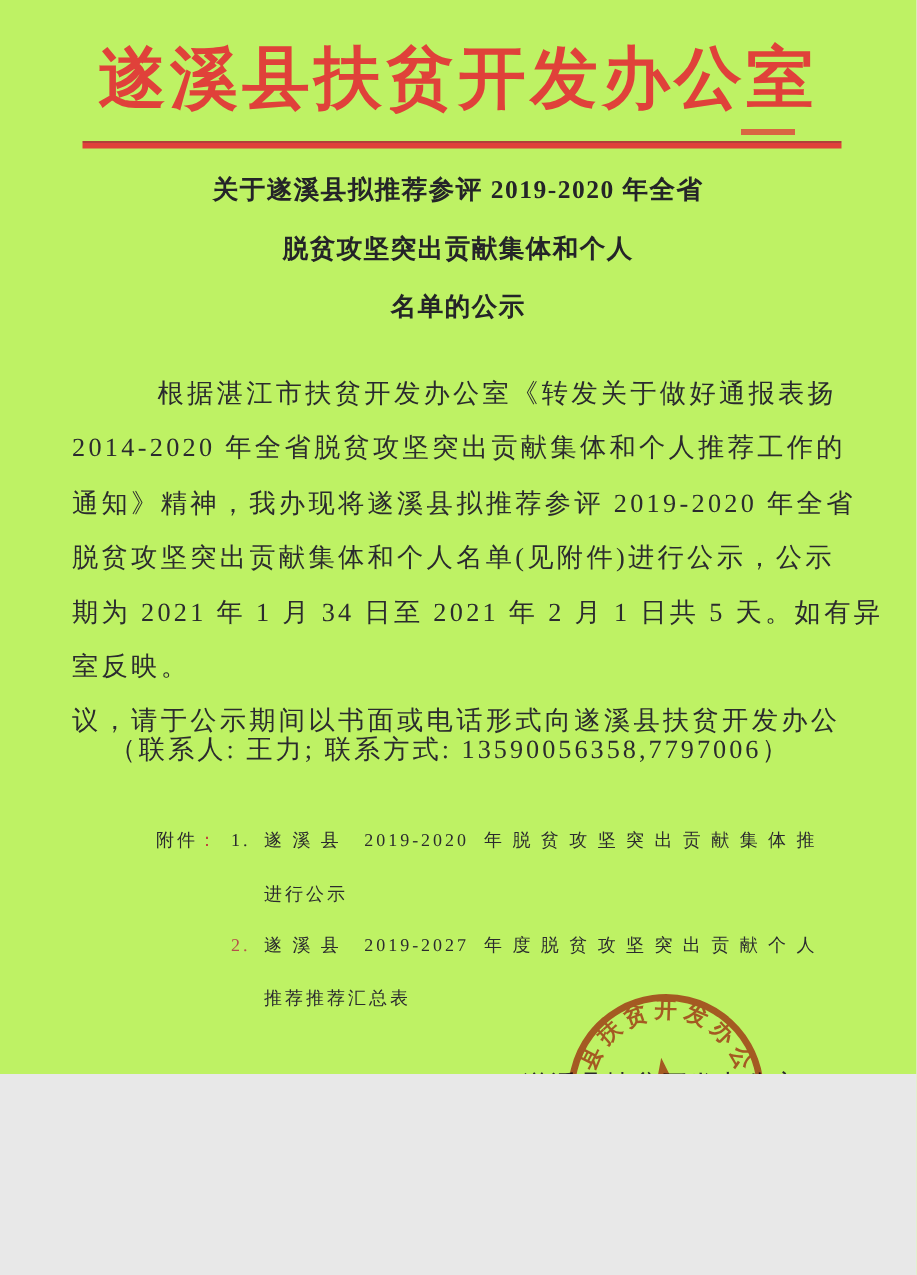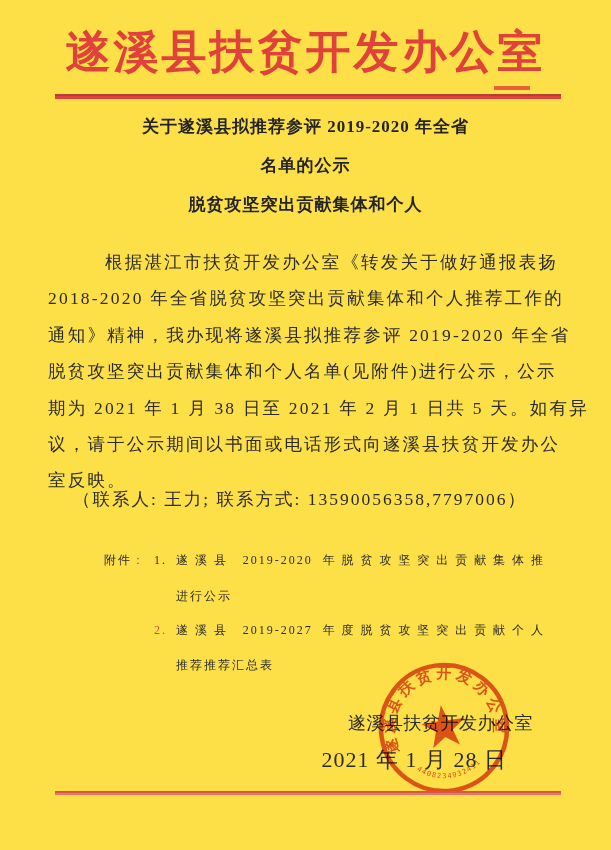--- a/index.html
+++ b/index.html
@@ -4,23 +4,23 @@
 <style>
   :root{
     --accent_red:#e0413a;
     --seal_red:#d8493e;
     --text_color:#2b2b2e;
   }
   *{margin:0;padding:0;box-sizing:border-box;}
   html,body{background:#e8e8e8;}
   .page{
     position:relative;
-    width:611px;height:850px;
+    width:611px;height:716px;
     margin:0 auto;
-    background:#fde047;
+    background:#bef264;
     overflow:hidden;
     font-family:"Liberation Serif","DejaVu Serif",serif;
     color:var(--text_color);
   }
   
   .org-head{
     position:absolute;top:22px;left:0;width:100%;
     text-align:center;
     font-size:45px;font-weight:700;
     letter-spacing:3px;
@@ -106,32 +106,32 @@
 <body>
 
 <div class="page">
 
   <div class="org-head">遂溪县扶贫开发办公室</div>
   <div class="head-rule"></div>
   <div class="head-rule-artifact"></div>
 
   <div class="doc-title">
     <div>关于遂溪县拟推荐参评 2019-2020 年全省</div>
+    <div>脱贫攻坚突出贡献集体和个人</div>
     <div>名单的公示</div>
-    <div>脱贫攻坚突出贡献集体和个人</div>
   </div>
 
   <div class="body-block">
     <div class="bodyline indent">根据湛江市扶贫开发办公室《转发关于做好通报表扬</div>
-    <div class="bodyline">2018-2020 年全省脱贫攻坚突出贡献集体和个人推荐工作的</div>
+    <div class="bodyline">2014-2020 年全省脱贫攻坚突出贡献集体和个人推荐工作的</div>
     <div class="bodyline">通知》精神，我办现将遂溪县拟推荐参评 2019-2020 年全省</div>
     <div class="bodyline">脱贫攻坚突出贡献集体和个人名单(见附件)进行公示，公示</div>
-    <div class="bodyline">期为 2021 年 1 月 38 日至 2021 年 2 月 1 日共 5 天。如有异</div>
+    <div class="bodyline">期为 2021 年 1 月 34 日至 2021 年 2 月 1 日共 5 天。如有异</div>
+    <div class="bodyline no-stretch">室反映。</div>
     <div class="bodyline">议，请于公示期间以书面或电话形式向遂溪县扶贫开发办公</div>
-    <div class="bodyline no-stretch">室反映。</div>
   </div>
 
   <div class="contact-line">（联系人: 王力; 联系方式: 13590056358,7797006）</div>
 
   <div class="att att-label">
     <span>附件</span><span class="colon">：</span>
   </div>
   <div class="att att-no n1">1.</div>
   <div class="att att-text t1">遂溪县 2019-2020 年脱贫攻坚突出贡献集体推</div>
   <div class="att att-cont c1">进行公示</div>

